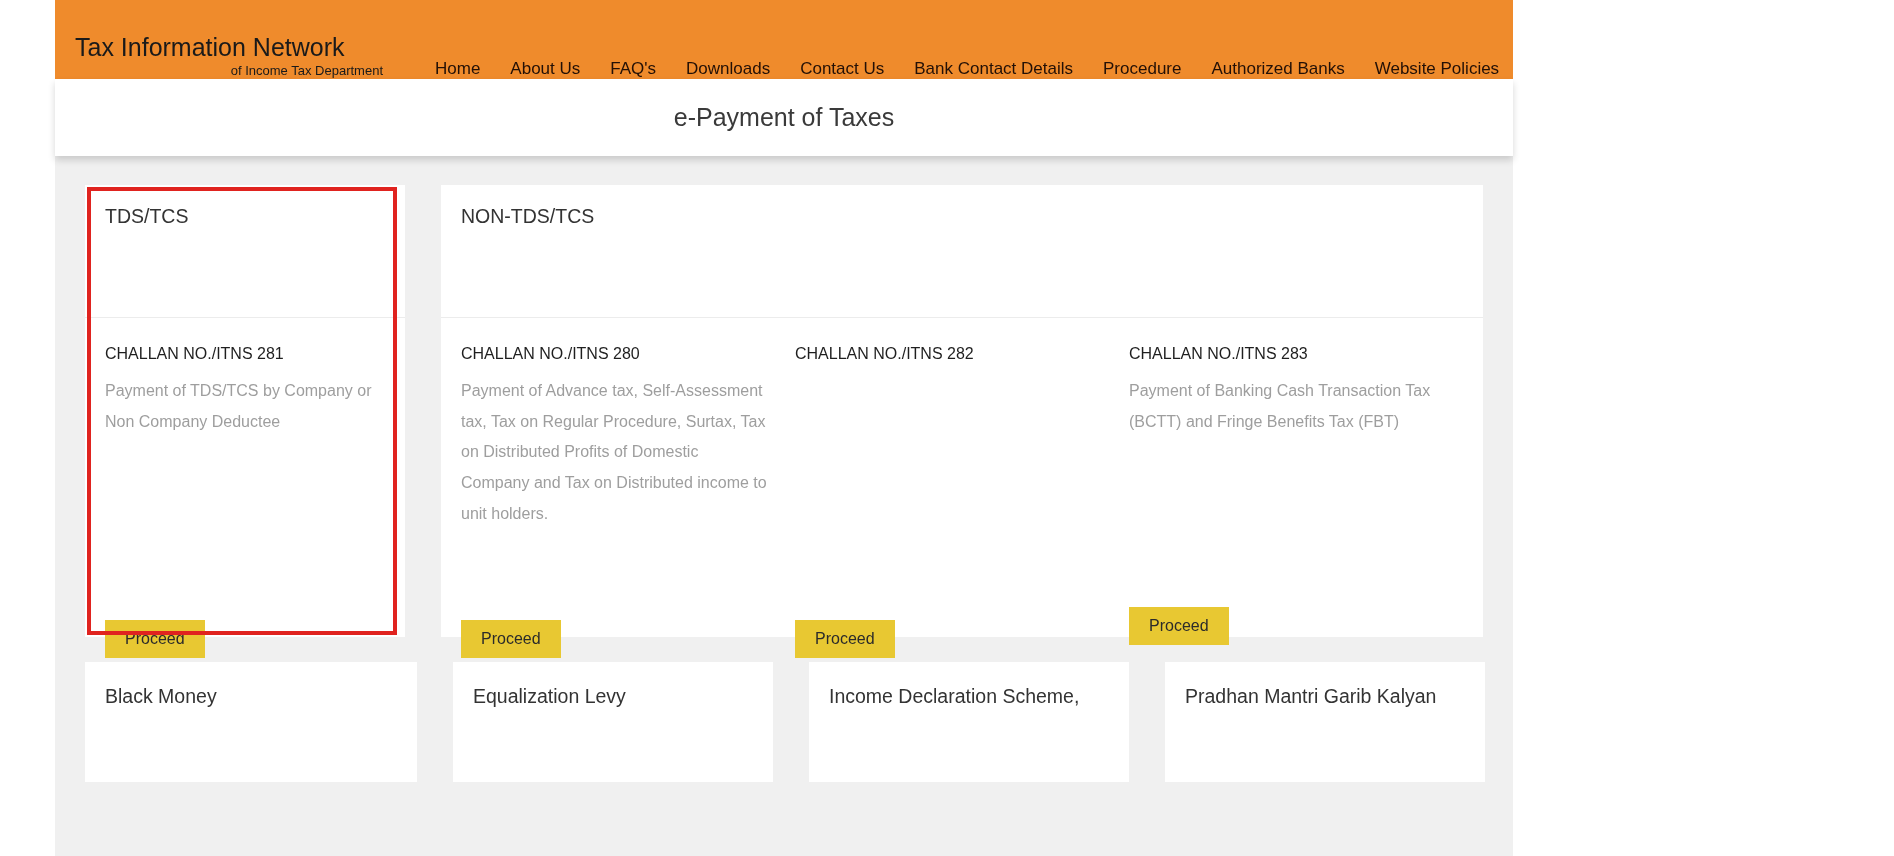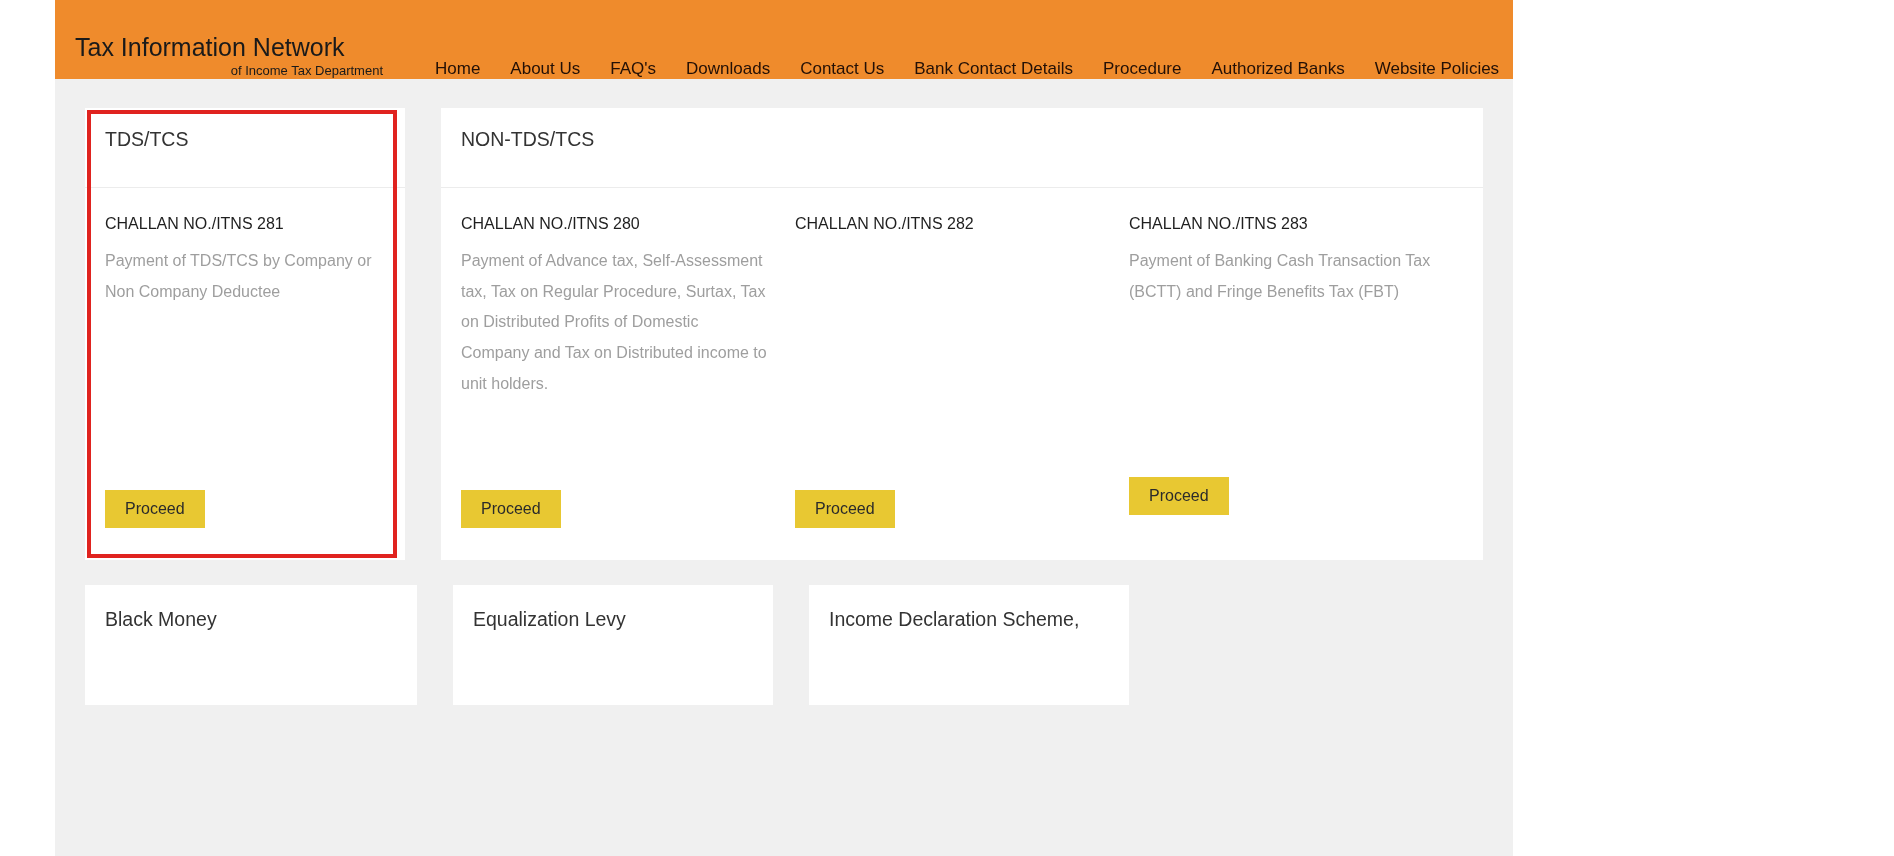--- a/index.html
+++ b/index.html
@@ -118,21 +118,21 @@
     border: 4px solid #e0231f;
     pointer-events: none;
     z-index: 3;
   }
   .panel-nontds {
     flex: 1;
     height: 452px;
   }
 
   .panel-head {
-    height: 80px;
+    height: 133px;
     padding: 20px 20px 0 20px;
     border-bottom: 1px solid #ececec;
   }
   .panel-head-title {
     font-size: 19.5px;
     color: #333333;
     font-weight: 400;
   }
 
   .panel-body {
@@ -214,20 +214,23 @@
         <a class="nav-item">FAQ's</a>
         <a class="nav-item">Downloads</a>
         <a class="nav-item">Contact Us</a>
         <a class="nav-item">Bank Contact Details</a>
         <a class="nav-item">Procedure</a>
         <a class="nav-item">Authorized Banks</a>
         <a class="nav-item">Website Policies</a>
       </div>
     </div>
 
+    <div class="title-band">
+      <div class="title-band-text">e-Payment of Taxes</div>
+    </div>
 
     <div class="content">
       <div class="row">
 
         <div class="panel panel-tds">
           <div class="highlight-box"></div>
           <div class="panel-head">
             <div class="panel-head-title">TDS/TCS</div>
           </div>
           <div class="panel-body">
@@ -277,17 +280,20 @@
       <div class="row-bottom">
         <div class="mini-card w1">
           <div class="mini-title">Black Money</div>
         </div>
         <div class="mini-card w2">
           <div class="mini-title">Equalization Levy</div>
         </div>
         <div class="mini-card w3">
           <div class="mini-title">Income Declaration Scheme,</div>
         </div>
+        <div class="mini-card w4">
+          <div class="mini-title">Pradhan Mantri Garib Kalyan</div>
+        </div>
       </div>
     </div>
 
   </div>
 </div>
 
 </body></html>

